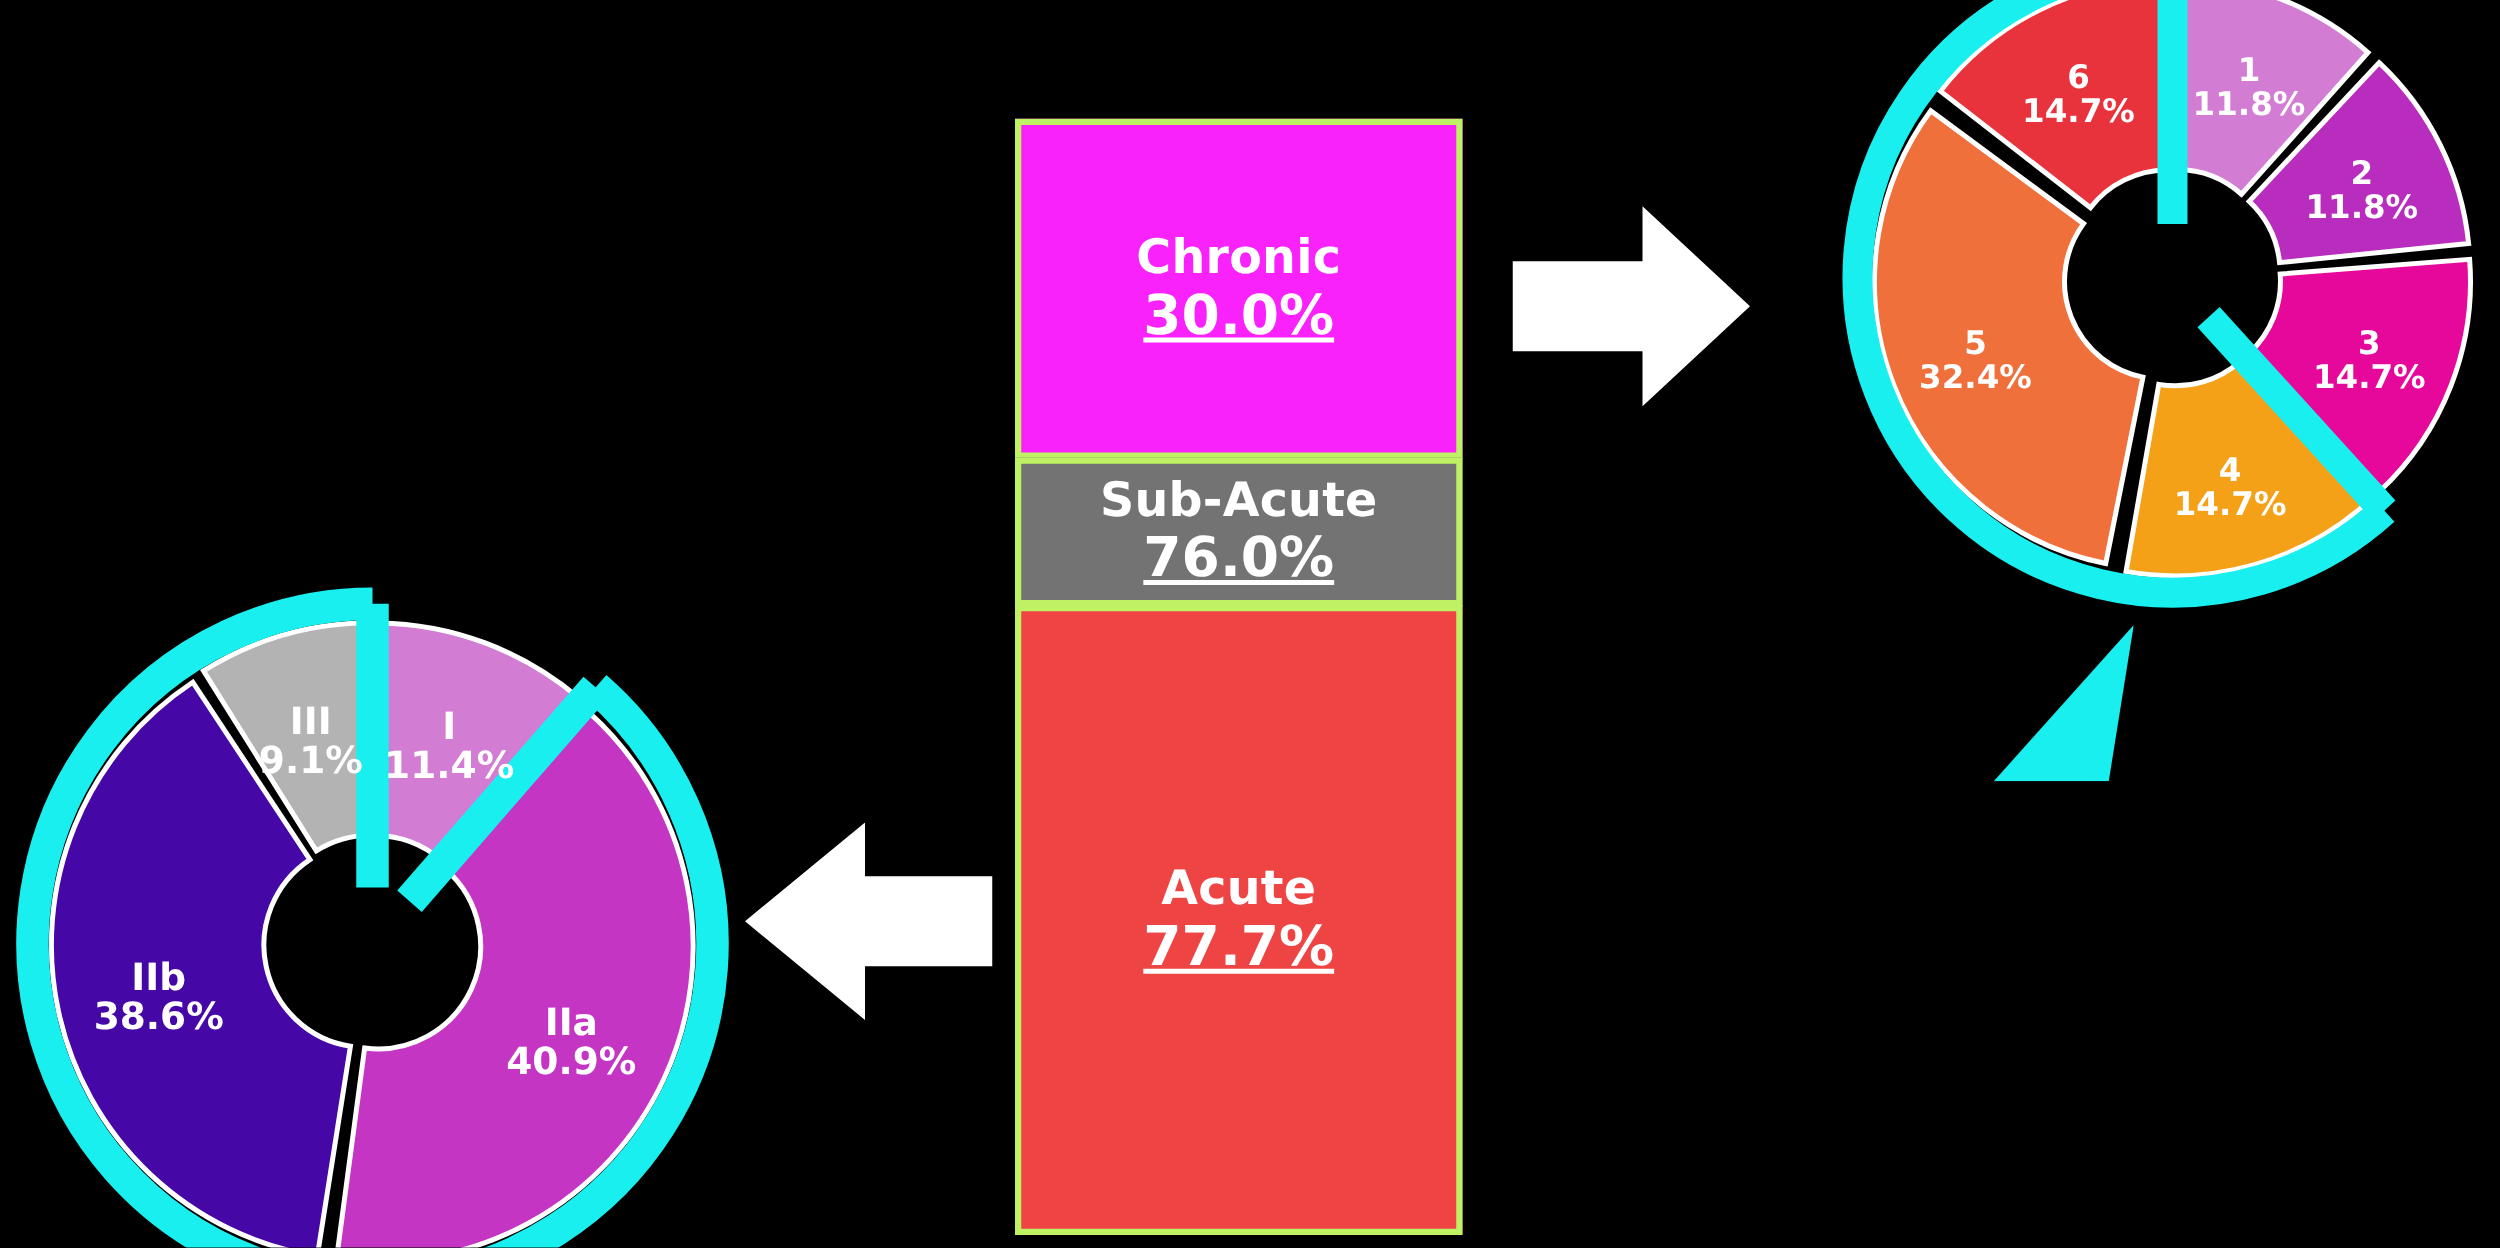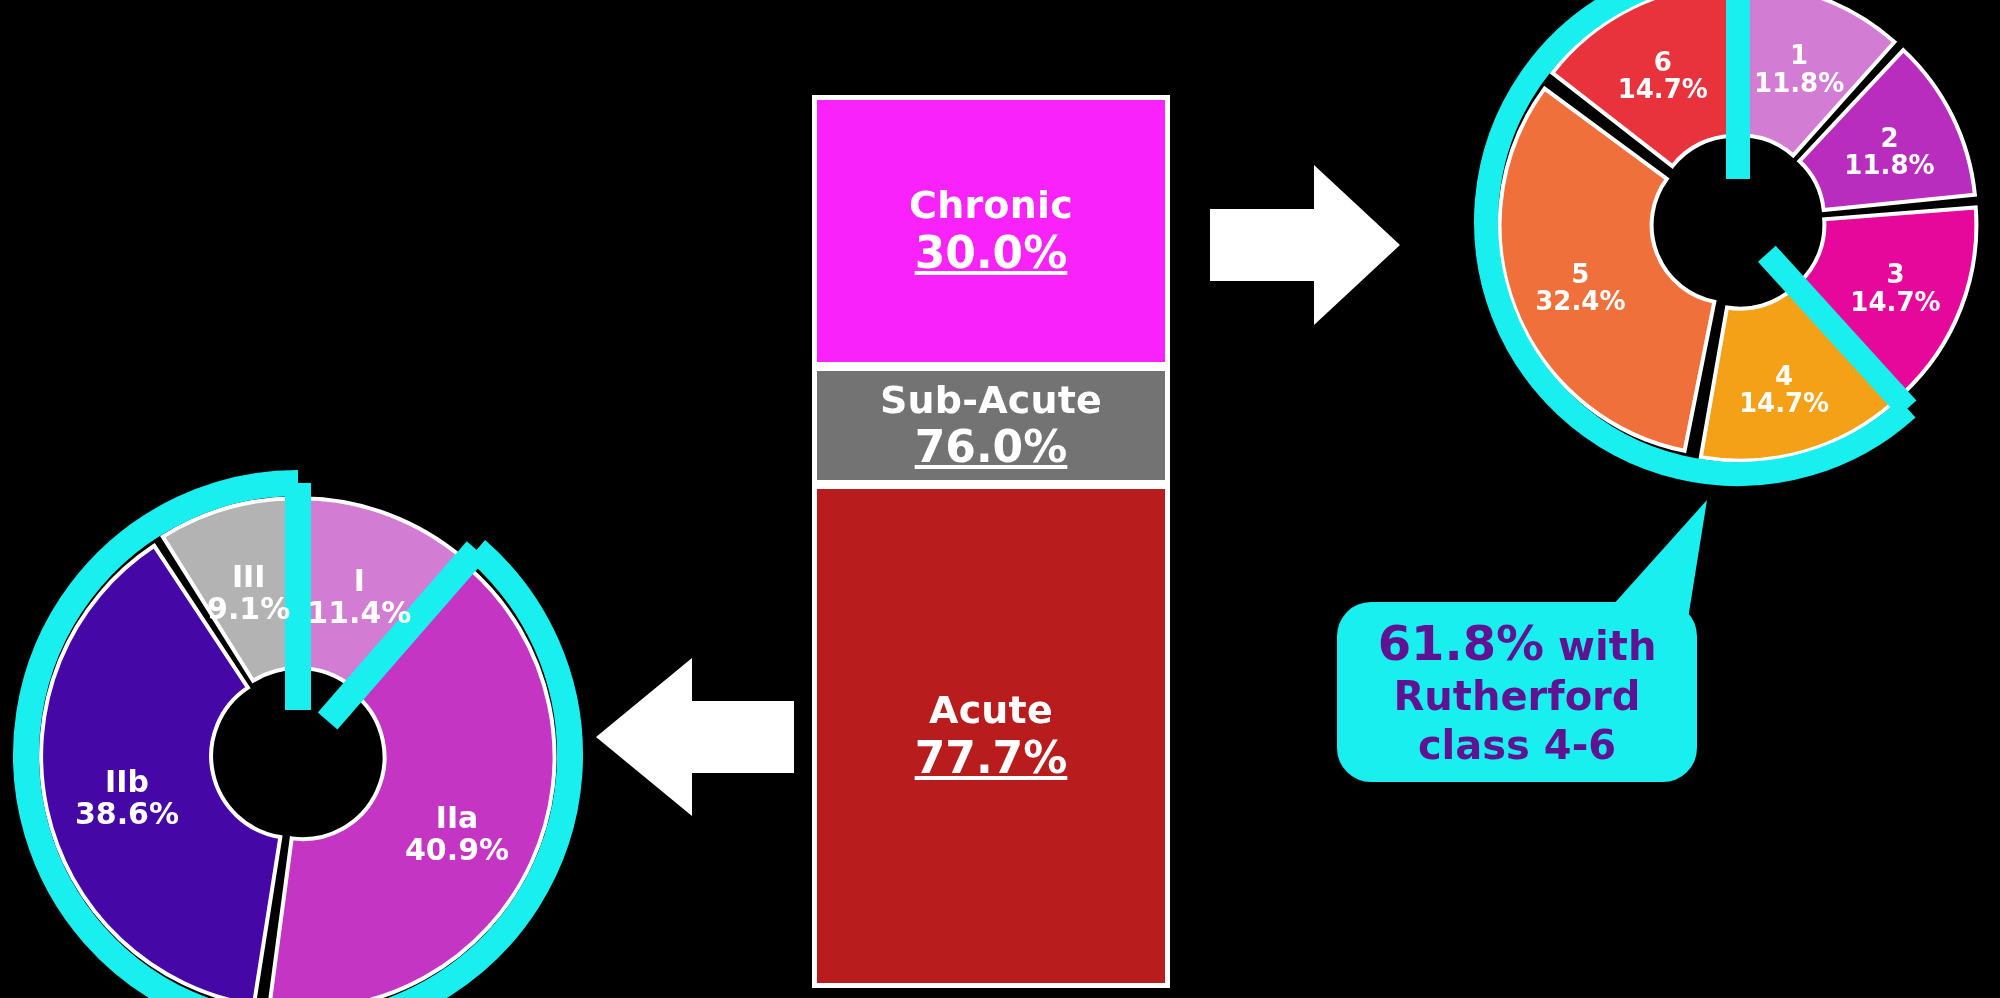--- a/index.html
+++ b/index.html
@@ -12,21 +12,21 @@
   #stage { position: relative; width: 2000px; height: 998px; background:#000; }
 
   
   #center-bar {
     position: absolute;
     left: 812px; top: 95px;
     width: 358px; height: 893px;
     display: flex; flex-direction: column;
   }
   .bar-seg {
-    border: 5px solid #ffffff;
+    border: 5px solid #bef264;
     display: flex; flex-direction: column;
     align-items: center; justify-content: center;
     color: #ffffff;
     text-align: center;
     line-height: 1.15;
   }
   .bar-seg + .bar-seg { margin-top: -1px; }
   .bar-seg .lbl { font-size: 38px; font-weight: bold; letter-spacing: .2px; }
   .bar-seg .pct { font-size: 44px; font-weight: bold; text-decoration: underline; }
   #seg-chronic   { flex: 0 0 280px; background: var(--c-chronic); }
@@ -101,21 +101,21 @@
 
   <div id="center-bar">
     <div class="bar-seg" id="seg-chronic" style="background: rgb(250, 34, 250); flex: 1 1 30.3951%;">
       <div class="lbl">Chronic</div>
       <div class="pct">30.0%</div>
     </div>
     <div class="bar-seg" id="seg-subacute" style="background: #737373; flex: 1 1 13.2725%;">
       <div class="lbl">Sub-Acute</div>
       <div class="pct">76.0%</div>
     </div>
-    <div class="bar-seg" id="seg-acute" style="background: #b91c1c; flex: 1 1 56.3323%;">
+    <div class="bar-seg" id="seg-acute" style="background: #ef4444; flex: 1 1 56.3323%;">
       <div class="lbl">Acute</div>
       <div class="pct">77.7%</div>
     </div>
   </div>
 
   <svg class="arrow" id="arrow-right" viewBox="0 0 190 160">
     <polygon points="0,44 104,44 104,0 190,80 104,160 104,116 0,116" fill="#ffffff"></polygon>
   </svg>
   <svg class="arrow" id="arrow-left" viewBox="0 0 198 158">
     <polygon points="198,43 96,43 96,0 0,79 96,158 96,115 198,115" fill="#ffffff"></polygon>
@@ -141,17 +141,14 @@
         <text class="slice-label" x="457.4465033636608" y="361.4133420239996"><tspan x="457.4465033636608" dy="0" font-size="26">3</tspan><tspan x="457.4465033636608" dy="27.3" font-size="26">14.7%</tspan></text>
         <text class="slice-label" x="346.08397261472453" y="462.59541035356847"><tspan x="346.08397261472453" dy="0" font-size="26">4</tspan><tspan x="346.08397261472453" dy="27.3" font-size="26">14.7%</tspan></text>
         <text class="slice-label" x="142.3615294066895" y="360.91890173831086"><tspan x="142.3615294066895" dy="0" font-size="26">5</tspan><tspan x="142.3615294066895" dy="27.3" font-size="26">32.4%</tspan></text>
         <text class="slice-label" x="224.76798519536806" y="148.66876083096508"><tspan x="224.76798519536806" dy="0" font-size="26">6</tspan><tspan x="224.76798519536806" dy="27.3" font-size="26">14.7%</tspan></text>
       </g>
   </svg>
 
   <svg id="callout-tail" viewBox="0 0 170 125">
     <polygon points="170,0 58,125 150,125" fill="#19efef"></polygon>
   </svg>
-  <div id="callout">
-    <div id="callout-text"><span class="big">61.8%</span> with Rutherford class 4-6</div>
-  </div>
 
 </div>
 
 </body></html>

